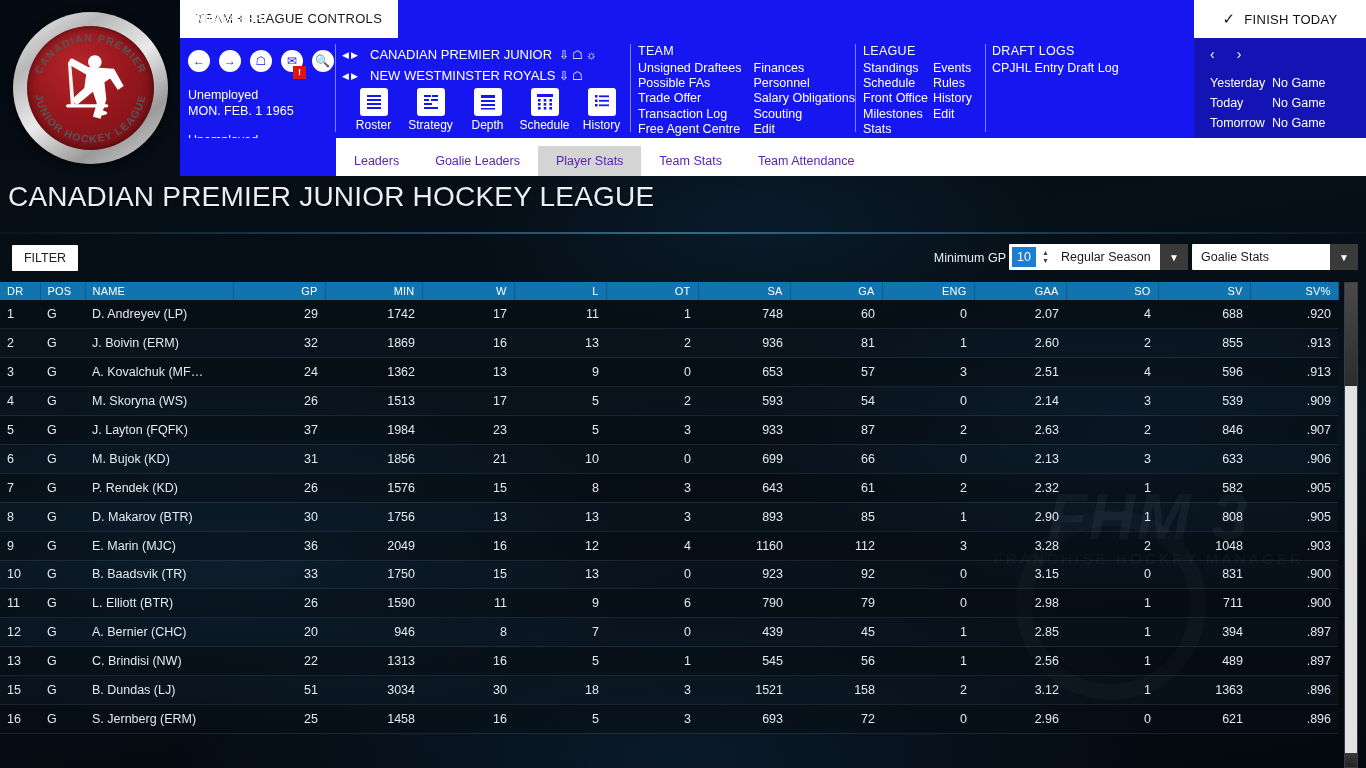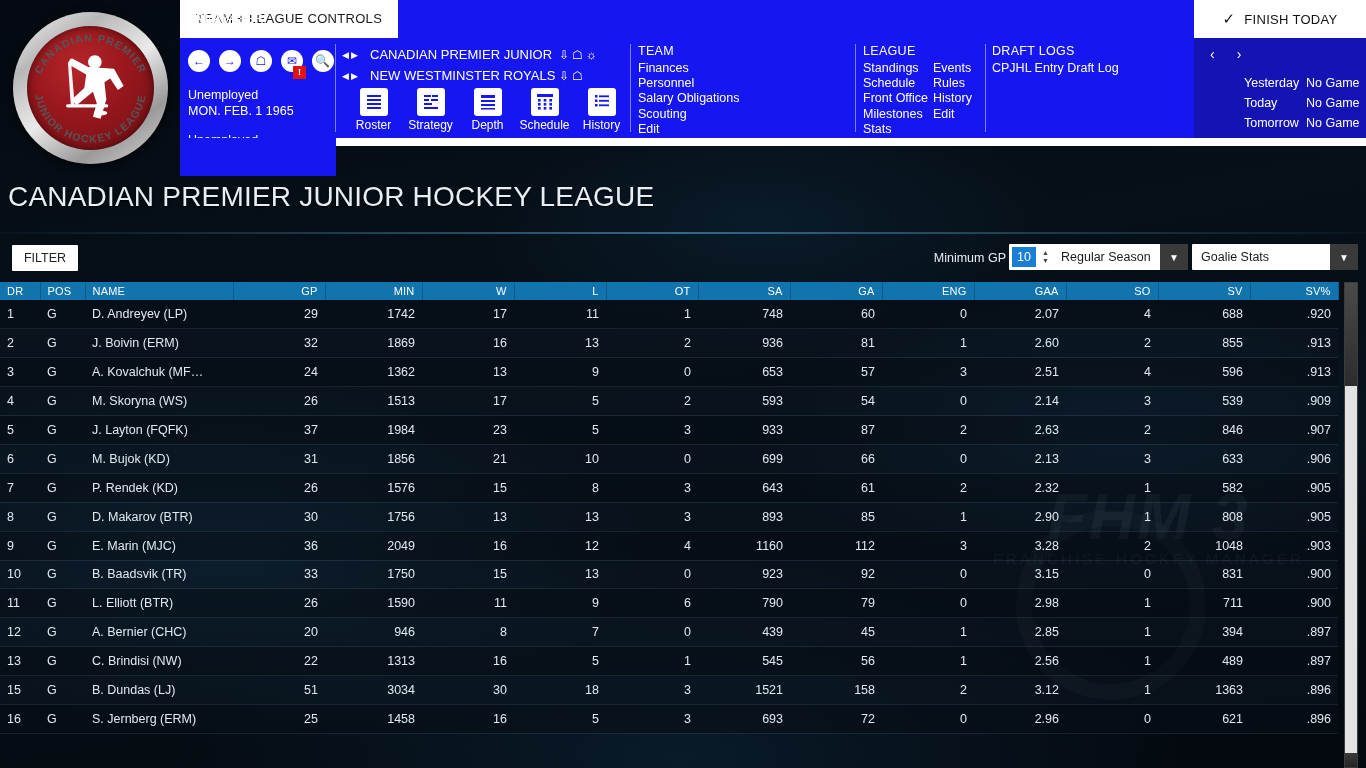--- a/index.html
+++ b/index.html
@@ -124,21 +124,21 @@
   .mcol { position: absolute; top: 6px; color: #fff; font-size: 12.5px; }
   .mcol .hdr { margin-bottom: 3px; letter-spacing: .3px; }
   .mcol .links { display: flex; gap: 12px; }
   .mcol .links ul { list-style: none; }
   .mcol .links li { line-height: 15.2px; cursor: pointer; white-space: nowrap; }
 
   
   .gnav { position: absolute; left: 16px; top: 8px; color: #fff; font-size: 14px; display: flex; gap: 22px; }
   .gnav span { cursor: pointer; }
   .grow { position: absolute; left: 16px; color: #fff; font-size: 12.5px; display: flex; }
-  .grow .d { width: 62px; margin-left: 34px; }
+  .grow .d { width: 62px; }
   .gr1 { top: 38px; } .gr2 { top: 58px; } .gr3 { top: 78px; }
 
   
   .subtabs {
     position: absolute; left: 336px; top: 146px; width: 1030px; height: 30px;
     background: #fff; display: flex; align-items: stretch;
   }
   .subtab {
     padding: 0 18px; display: flex; align-items: center;
     color: #5b21b6; font-size: 12.5px; cursor: pointer;
@@ -394,20 +394,27 @@
             <div class="mlabel">History</div>
           </div>
         </div>
 
         <div class="divider-v" style="left:450px; top:6px; height:88px;"></div>
 
         <div class="mcol" style="left:458px;">
           <div class="hdr">TEAM</div>
           <div class="links">
             <ul>
+              <li>Unsigned Draftees</li>
+              <li>Possible FAs</li>
+              <li>Trade Offer</li>
+              <li>Transaction Log</li>
+              <li>Free Agent Centre</li>
+            </ul>
+            <ul>
               <li>Finances</li>
               <li>Personnel</li>
               <li>Salary Obligations</li>
               <li>Scouting</li>
               <li>Edit</li>
             </ul>
           </div>
         </div>
 
         <div class="divider-v" style="left:675px; top:6px; height:88px;"></div>
@@ -458,20 +465,27 @@
         </div>
         <div class="grow gr3">
           <span class="d">Tomorrow</span>
           <span>No Game</span>
         </div>
       </div>
     </div>
 
     <div class="subtabs-strip"></div>
     <div class="subtabs-lead"></div>
+    <div class="subtabs">
+      <div class="subtab">Leaders</div>
+      <div class="subtab">Goalie Leaders</div>
+      <div class="subtab active">Player Stats</div>
+      <div class="subtab">Team Stats</div>
+      <div class="subtab">Team Attendance</div>
+    </div>
   </div>
 
   <div class="page-title">CANADIAN PREMIER JUNIOR HOCKEY LEAGUE</div>
 
   <div class="hairline"></div>
   <div class="filterbar">
     <div class="filter-btn">FILTER</div>
     <div class="mingp-label">Minimum GP</div>
   </div>
 

